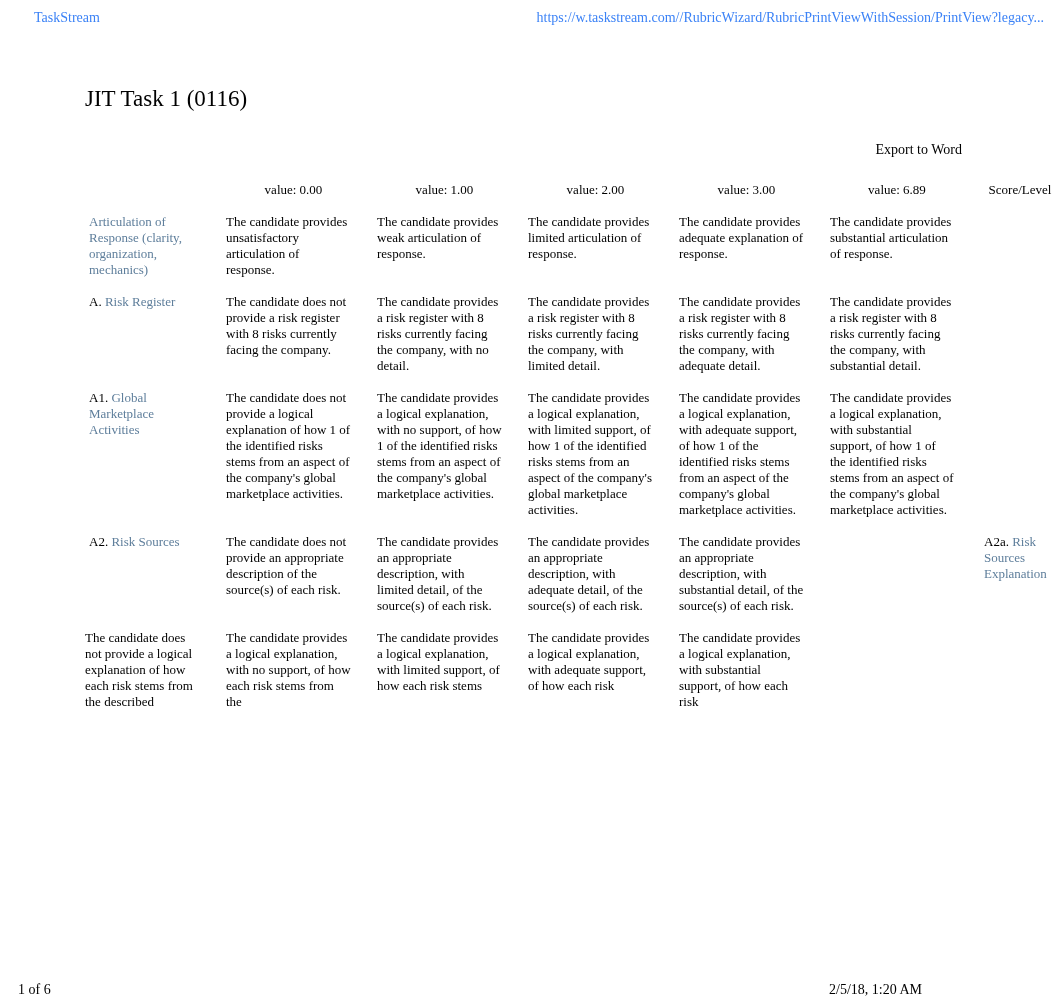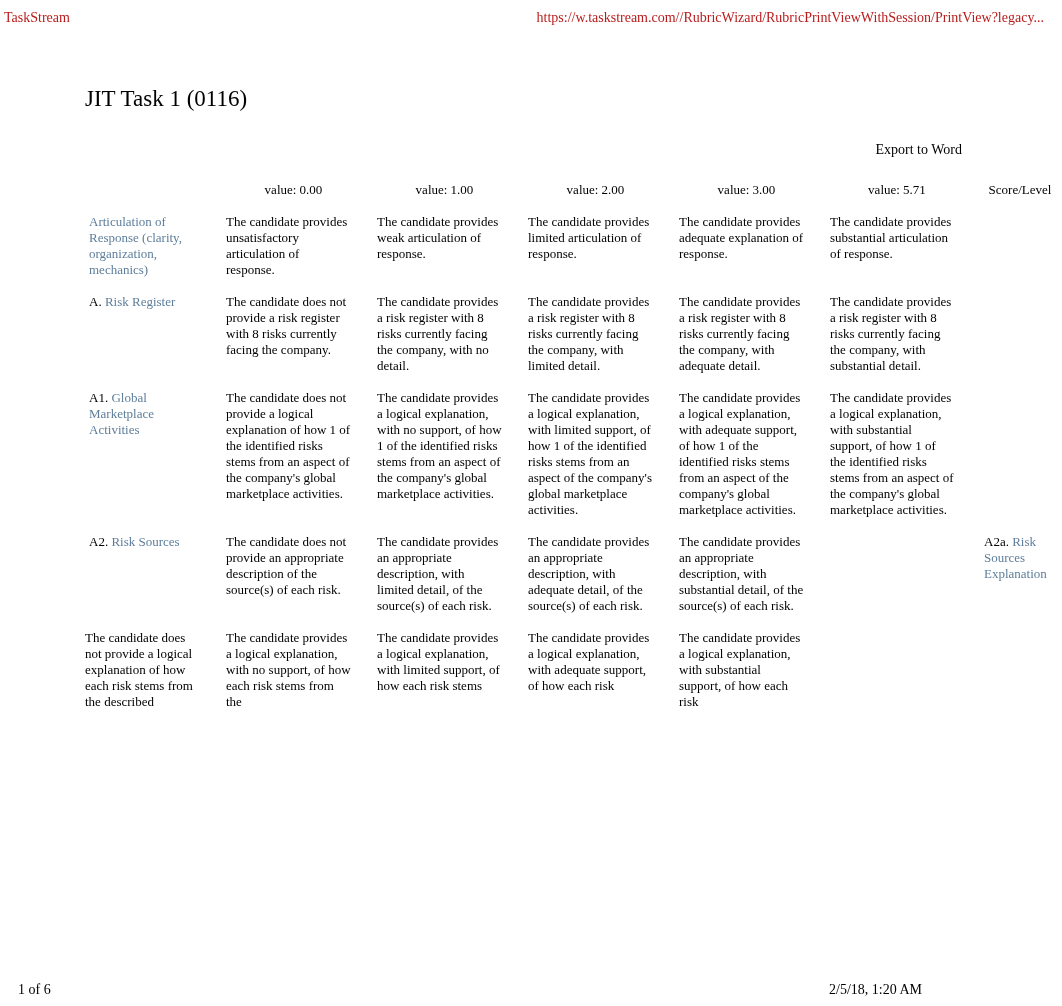--- a/index.html
+++ b/index.html
@@ -6,23 +6,23 @@
     margin: 0;
     padding: 0;
     background: #fff;
     font-family: "Times New Roman", Times, serif;
     color: #000;
     width: 1062px;
   }
   .browser-header {
     display: flex;
     justify-content: space-between;
-    padding: 10px 18px 0 4px;
+    padding: 10px 18px 0 34px;
     font-size: 14px;
-    color: #b91c1c;
+    color: #3b82f6;
   }
   .page {
     padding: 60px 0 0 0;
   }
   .title {
     font-size: 23px;
     font-weight: normal;
     margin: 0 0 30px 85px;
   }
   .export-row {
@@ -88,21 +88,21 @@
       <span>Export to Word</span>
     </div>
 
     <div class="rubric" id="rubric">
 
       <div class="hdr"></div>
       <div class="hdr">value: 0.00</div>
       <div class="hdr">value: 1.00</div>
       <div class="hdr">value: 2.00</div>
       <div class="hdr">value: 3.00</div>
-      <div class="hdr">value: 5.71</div>
+      <div class="hdr">value: 6.89</div>
       <div class="hdr">Score/Level</div>
 
     <div class="crit-cell"><span>Articulation of Response (clarity, organization, mechanics)</span></div>
         <div class="desc-cell">The candidate provides unsatisfactory articulation of response.</div>
         <div class="desc-cell">The candidate provides weak articulation of response.</div>
         <div class="desc-cell">The candidate provides limited articulation of response.</div>
         <div class="desc-cell">The candidate provides adequate explanation of response.</div>
         <div class="desc-cell">The candidate provides substantial articulation of response.</div>
         <div class="score-cell"></div>
         <div class="crit-cell"><span class="prefix">A. </span><span>Risk Register</span></div>

